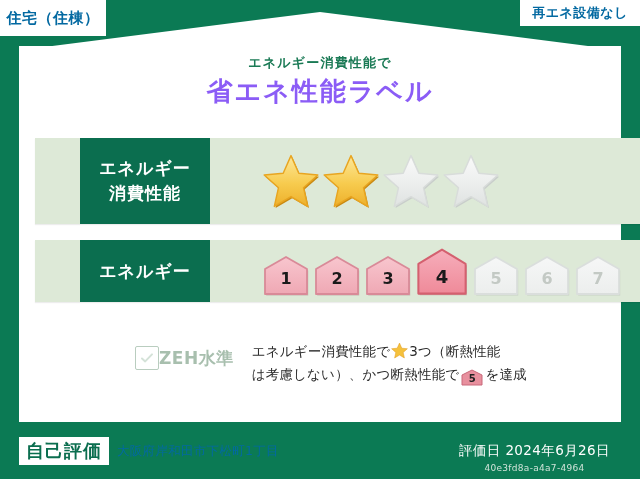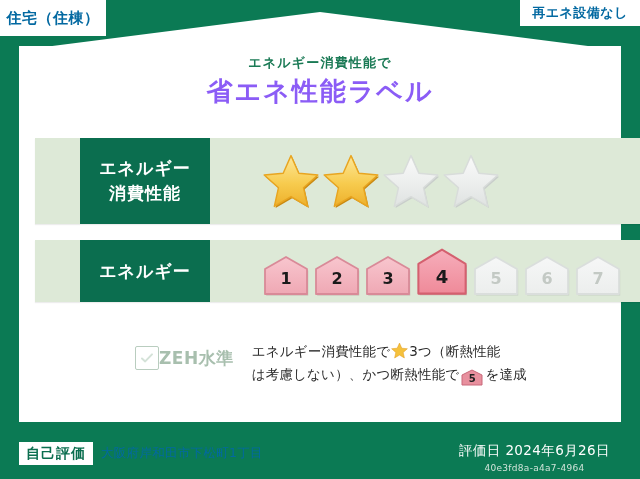--- a/index.html
+++ b/index.html
@@ -219,21 +219,21 @@
   .footer-left {
     position: absolute;
     left: 19px; bottom: 14px;
     display: flex;
     align-items: center;
     gap: 8px;
   }
   .self-eval {
     background: #ffffff;
     color: #0b6e4f;
-    font-size: 14px;
+    font-size: 18px;
     font-weight: bold;
     letter-spacing: 1px;
     padding: 4px 7px 4px 7px;
     line-height: 1.1;
   }
   .address {
     color: #0369a1;
     font-size: 12.5px;
     letter-spacing: 0.3px;
   }

